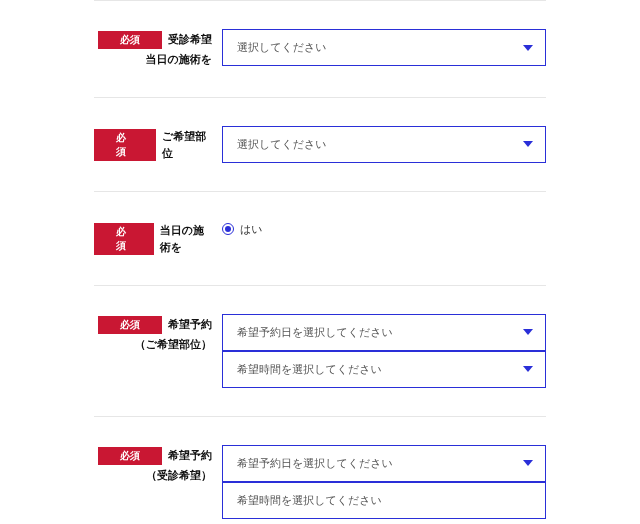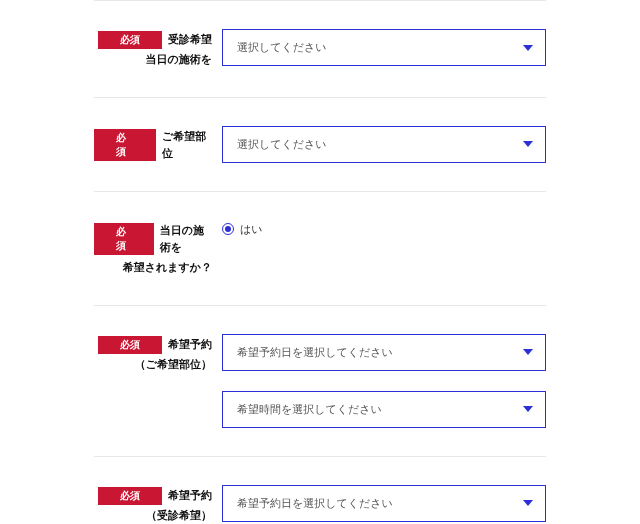--- a/index.html
+++ b/index.html
@@ -67,21 +67,21 @@
       border: 1px solid #2a2fd8;
       background: #fff;
       padding: 10px 34px 10px 14px;
       font-size: 11px;
       color: #666;
       position: relative;
       cursor: pointer;
       display: flex;
       align-items: center;
       justify-content: space-between;
-      margin-bottom: 20px;
+      margin-bottom: 0;
     }
     .select:last-child { margin-bottom: 0; }
     .select-text { color: #555; }
     .caret {
       position: absolute;
       right: 12px;
       top: 50%;
       transform: translateY(-50%);
       width: 0; height: 0;
       border-left: 5px solid transparent;
@@ -156,21 +156,20 @@
       </div>
     </div>
   </div>
 
   <div class="row">
     <div class="label-col">
       <div class="label-line1">
         <span class="req-badge">必須</span>
         <span class="field-label">当日の施術を</span>
       </div>
-      <span class="field-label-sub">希望されますか？</span>
     </div>
     <div class="input-col">
       <div class="radio-group">
         <label class="radio-row">
           <span class="radio checked"></span>
           <span>はい</span>
         </label>
       </div>
     </div>
   </div>

